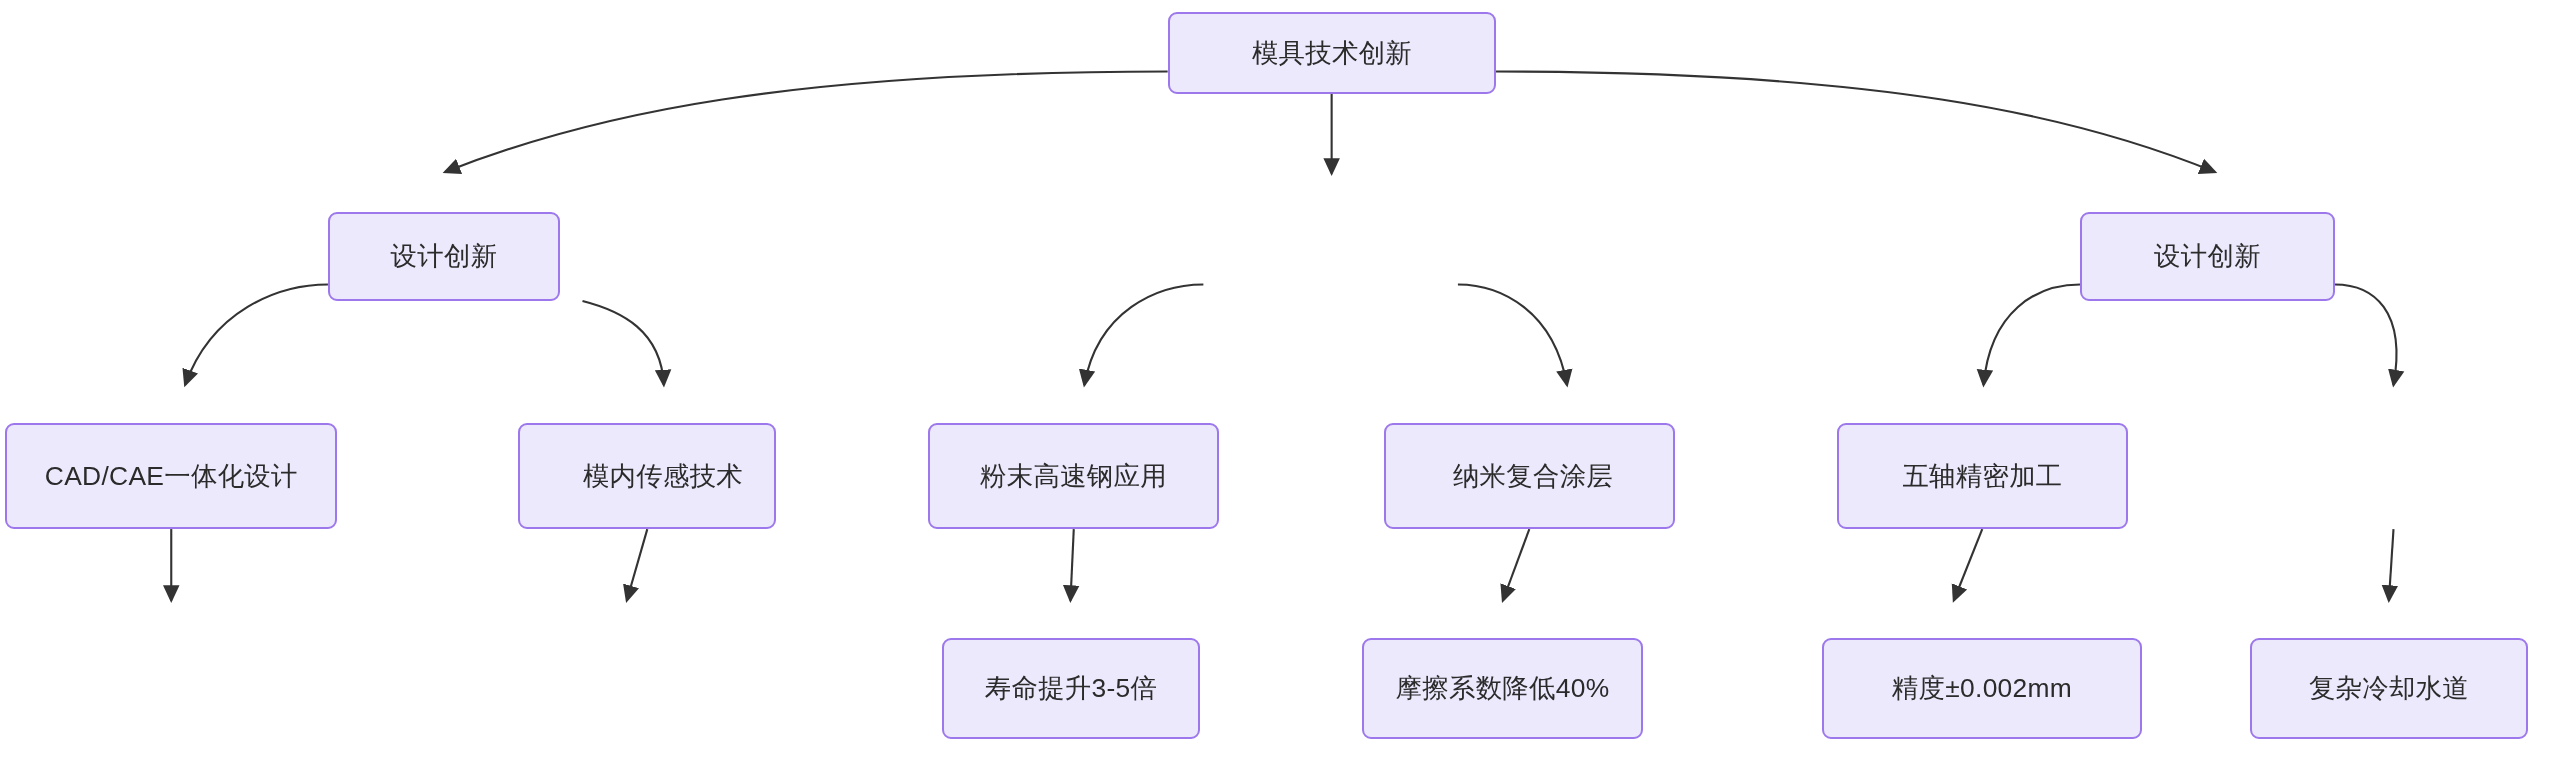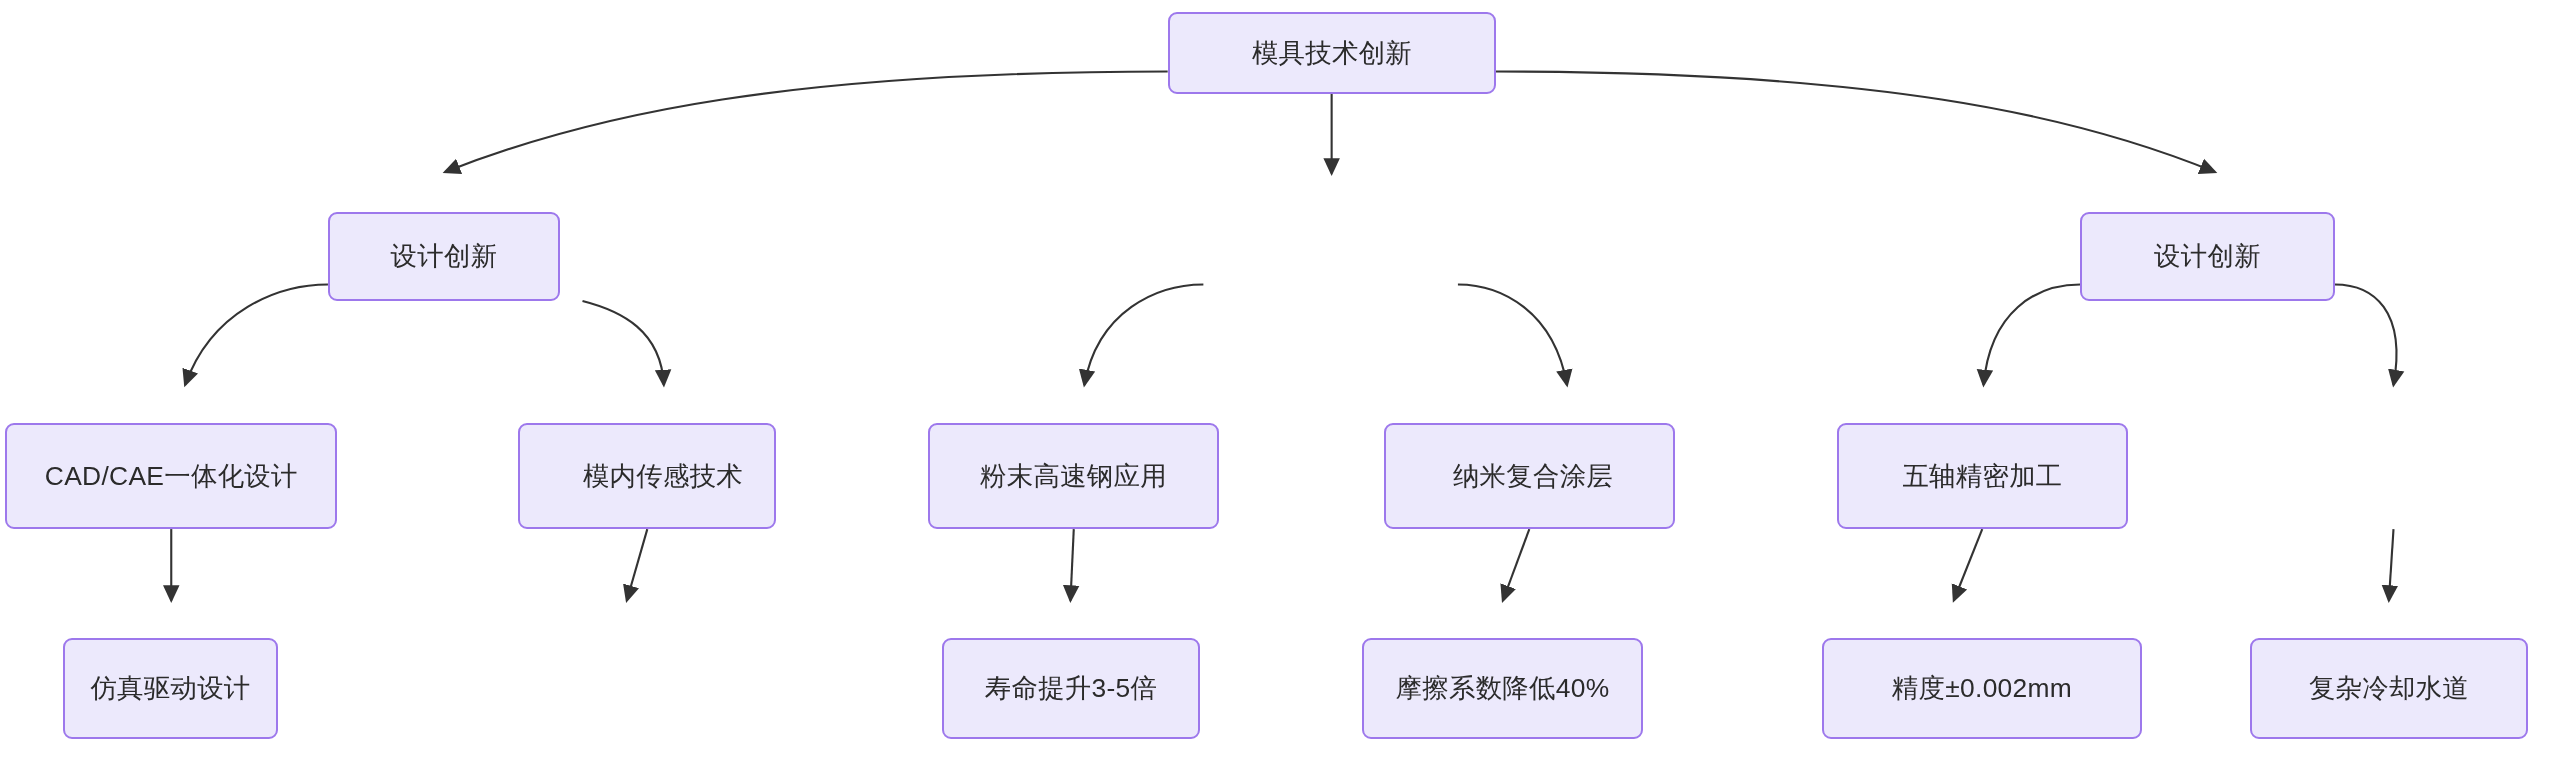--- a/index.html
+++ b/index.html
@@ -100,23 +100,20 @@
   <div class="node lvl-3" style="left:928px; top:423px; width:291px; height:106px;">
     <span class="node-label">粉末高速钢应用</span>
   </div>
   <div class="node lvl-3" style="left:1384px; top:423px; width:291px; height:106px;padding-left:7px;">
     <span class="node-label">纳米复合涂层</span>
   </div>
   <div class="node lvl-3" style="left:1837px; top:423px; width:291px; height:106px;">
     <span class="node-label">五轴精密加工</span>
   </div>
 
-  <div class="node lvl-4" style="left:63px; top:638px; width:215px; height:101px;">
-    <span class="node-label">仿真驱动设计</span>
-  </div>
   <div class="node lvl-4" style="left:942px; top:638px; width:258px; height:101px;">
     <span class="node-label">寿命提升3-5倍</span>
   </div>
   <div class="node lvl-4" style="left:1362px; top:638px; width:281px; height:101px;">
     <span class="node-label">摩擦系数降低40%</span>
   </div>
   <div class="node lvl-4" style="left:1822px; top:638px; width:320px; height:101px;">
     <span class="node-label">精度±0.002mm</span>
   </div>
   <div class="node lvl-4" style="left:2250px; top:638px; width:278px; height:101px;">

